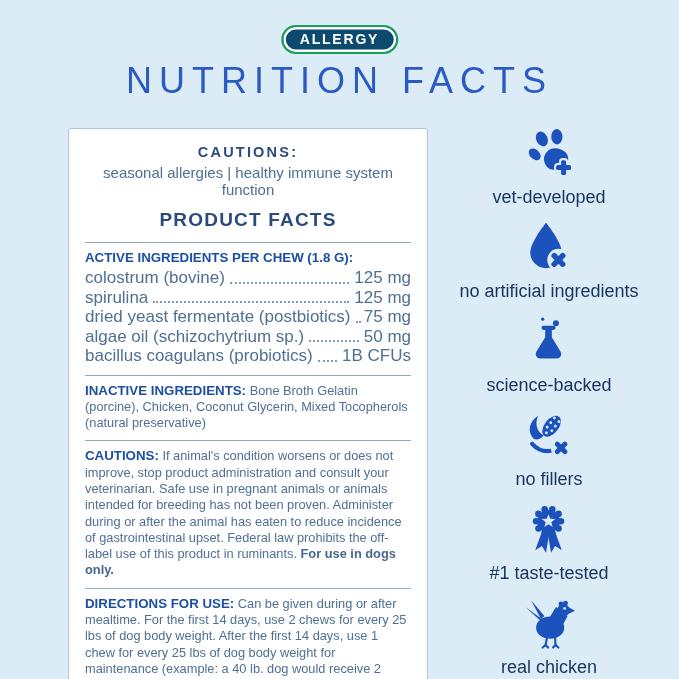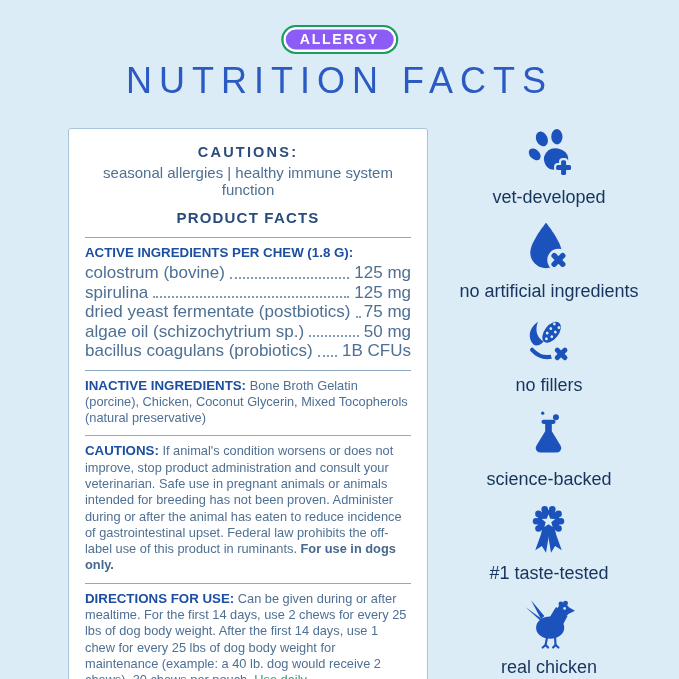--- a/index.html
+++ b/index.html
@@ -8,21 +8,21 @@
     background:#DBECF6;
     font-family:"Liberation Sans", sans-serif;
     position:relative;overflow:hidden;
     -webkit-font-smoothing:antialiased;
   }
   .page{position:absolute;inset:0;}
 
   
   .badge{
     position:absolute;top:25px;left:50%;transform:translateX(-50%);
-    background:#8b5cf6;
+    background:#0c4a6e;
     border:2px solid #17A05C;
     box-shadow:inset 0 0 0 2.5px #ffffff;
     color:#fff;font-weight:bold;font-size:14px;letter-spacing:1.8px;
     padding:4px 17px 5px;border-radius:999px;
   }
 
   
   .main-title{
     position:absolute;top:60px;left:0;width:100%;
     text-align:center;color:#2B5AC2;
@@ -38,21 +38,21 @@
   }
   .supports-heading{
     text-align:center;color:#2A4C7C;font-weight:bold;
     font-size:14.5px;letter-spacing:2.2px;margin-top:4px;
   }
   .supports-text{
     text-align:center;color:#4E7094;font-size:15px;margin-top:4px;
   }
   .product-facts{
     text-align:center;color:#2A4C7C;font-weight:bold;
-    font-size:15px;letter-spacing:1.2px;margin-top:11px;margin-bottom:11px;
+    font-size:19px;letter-spacing:1.2px;margin-top:11px;margin-bottom:11px;
   }
   .divider{border:none;border-top:1px solid #8FACC7;margin:0 1px;}
   .sect{padding:7px 1px 9px;}
   .sect-head{color:#1C4FA2;font-weight:bold;font-size:13.3px;}
   .active-heading{display:block;margin-bottom:3px;}
   .ing-row{display:flex;align-items:flex-end;color:#4E7094;font-size:17px;line-height:19.5px;}
   .ing-row .dots{flex:1;border-bottom:2px dotted #7E9DBD;margin:0 5px 4px;}
   .ing-row .val{white-space:nowrap;}
   .para{margin:0;color:#4E7094;font-size:12.8px;line-height:16.3px;}
   .para .bold-note{font-weight:bold;color:#47688C;}
@@ -172,20 +172,34 @@
         <svg viewBox="0 0 64 64" xmlns="http://www.w3.org/2000/svg">
           <path fill="#1C52BC" d="M29 2 C29 2 10 25 10 38 a19 19 0 0 0 38 0 C48 25 29 2 29 2 Z"></path>
           <circle cx="44" cy="47" r="13.5" fill="#DBECF6"></circle>
           <g fill="#1C52BC" transform="rotate(45 44 47)">
             <rect x="33.5" y="43.7" width="21" height="6.6" rx="3"></rect>
             <rect x="40.7" y="36.5" width="6.6" height="21" rx="3"></rect>
           </g>
         </svg>
       </span>
       <span class="label">no artificial ingredients</span>
+    </div>
+
+    <div class="feature">
+      <span class="icon">
+        <svg viewBox="0 0 64 64" xmlns="http://www.w3.org/2000/svg">
+          <g fill="#1C52BC">
+            <circle cx="25" cy="5" r="2"></circle>
+            <circle cx="41" cy="10" r="3.6"></circle>
+            <rect x="23.5" y="13" width="17" height="5" rx="2.5"></rect>
+            <path d="M28 18 h8 v9 l10.5 17 a5.5 5.5 0 0 1 -4.7 8.5 H22.2 a5.5 5.5 0 0 1 -4.7 -8.5 L28 27 Z"></path>
+          </g>
+        </svg>
+      </span>
+      <span class="label">science-backed</span>
     </div>
 
     <div class="feature">
       <span class="icon">
         <svg viewBox="0 0 64 64" xmlns="http://www.w3.org/2000/svg">
           <g transform="rotate(38 32 24)">
             <ellipse cx="32" cy="20" rx="8.5" ry="14.5" fill="#1C52BC"></ellipse>
             <g fill="#DBECF6">
               <circle cx="28.5" cy="10" r="1.7"></circle>
                 <circle cx="35.5" cy="10" r="1.7"></circle>
@@ -199,34 +213,20 @@
           <path fill="#1C52BC" d="M13 36 C5 28 7 15 18 8 C14 19 17 27 25 32 C21 37 16 38 13 36 Z"></path>
           <path d="M11 42 q12 13 28 7" stroke="#1C52BC" stroke-width="5" fill="none" stroke-linecap="round"></path>
           <circle cx="46" cy="47" r="12.5" fill="#DBECF6"></circle>
           <g fill="#1C52BC" transform="rotate(45 46 47)">
             <rect x="36.5" y="44" width="19" height="6" rx="2.8"></rect>
             <rect x="43" y="37.5" width="6" height="19" rx="2.8"></rect>
           </g>
         </svg>
       </span>
       <span class="label">no fillers</span>
-    </div>
-
-    <div class="feature">
-      <span class="icon">
-        <svg viewBox="0 0 64 64" xmlns="http://www.w3.org/2000/svg">
-          <g fill="#1C52BC">
-            <circle cx="25" cy="5" r="2"></circle>
-            <circle cx="41" cy="10" r="3.6"></circle>
-            <rect x="23.5" y="13" width="17" height="5" rx="2.5"></rect>
-            <path d="M28 18 h8 v9 l10.5 17 a5.5 5.5 0 0 1 -4.7 8.5 H22.2 a5.5 5.5 0 0 1 -4.7 -8.5 L28 27 Z"></path>
-          </g>
-        </svg>
-      </span>
-      <span class="label">science-backed</span>
     </div>
 
     <div class="feature">
       <span class="icon">
         <svg viewBox="0 0 64 64" xmlns="http://www.w3.org/2000/svg">
           <g fill="#1C52BC">
             <polygon points="25,32 16,57 24,52 29,60 33,36"></polygon>
             <polygon points="39,32 48,57 40,52 35,60 31,36"></polygon>
             <circle cx="47" cy="22" r="4"></circle>
               <circle cx="44.1" cy="30.8" r="4"></circle>

